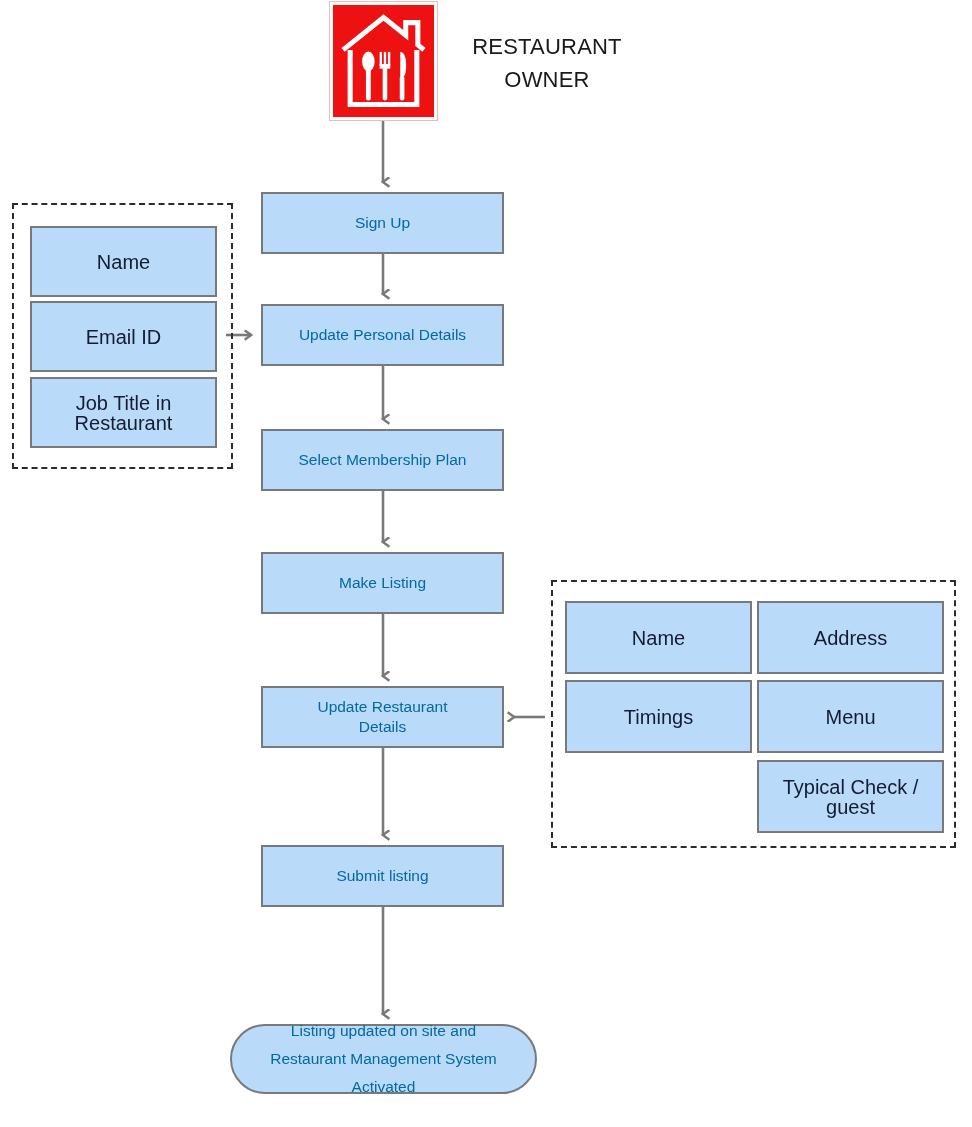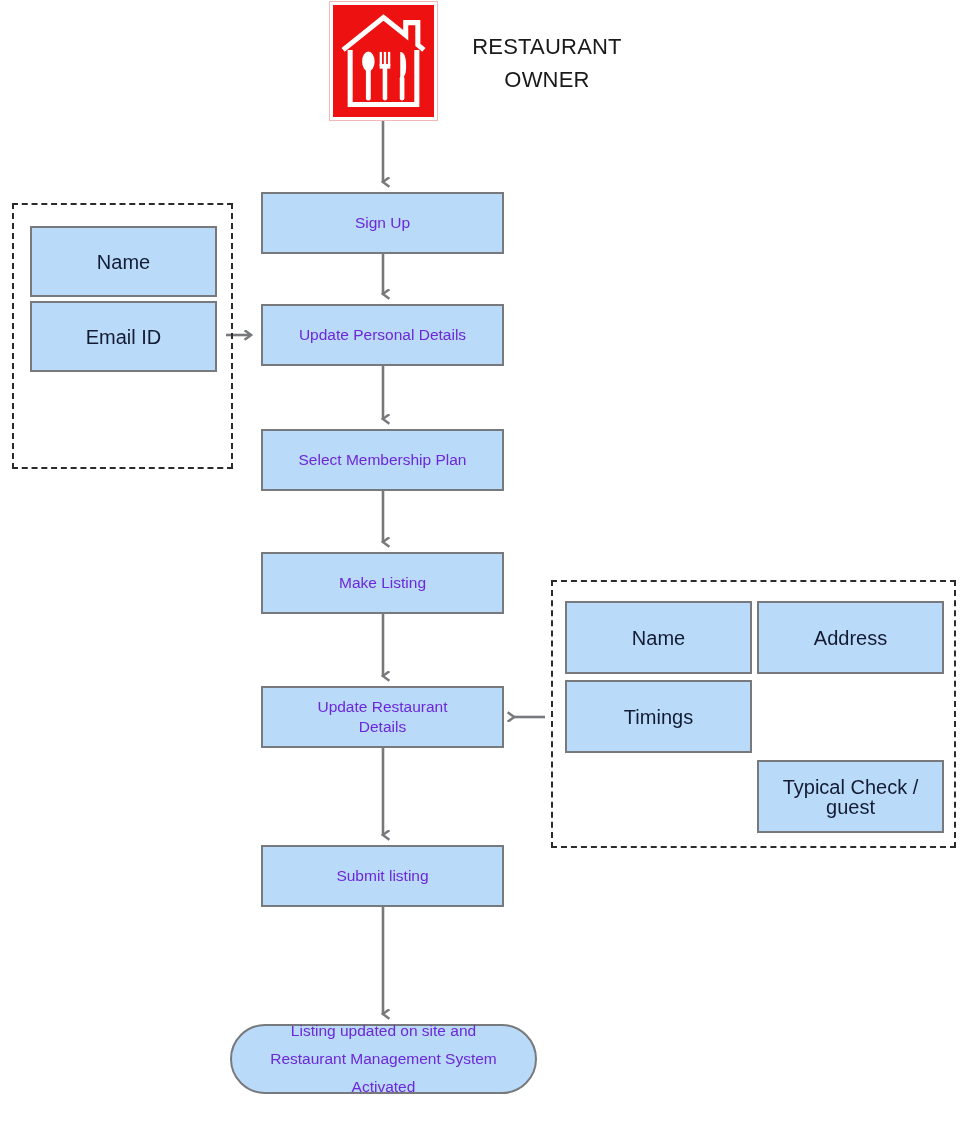--- a/index.html
+++ b/index.html
@@ -70,21 +70,21 @@
     position: absolute;
     box-sizing: border-box;
     background: #b9daf8;
     border: 2px solid #77797c;
     display: flex;
     align-items: center;
     justify-content: center;
     text-align: center;
     font-size: 15.5px;
     line-height: 20px;
-    color: #6d28d9;
+    color: #0369a1;
     white-space: pre-line;
   }
   .node.terminal {
     border-radius: 999px;
     font-size: 15.5px;
     line-height: 28px;
   }
 
   .flow-1 { left: 261px; top: 192px; width: 243px; height: 62px; }
   .flow-2 { left: 261px; top: 304px; width: 243px; height: 62px; }
@@ -197,25 +197,28 @@
         <rect x="66.1" y="70" width="4.6" height="24" rx="2"></rect>
       </g>
     </svg>
   </div>
   <div class="actor-title">RESTAURANT
 OWNER</div>
 
   <div class="group group-left"></div>
   <div class="attr la-1">Name</div>
   <div class="attr la-2">Email ID</div>
+  <div class="attr la-3">Job Title in
+Restaurant</div>
 
   <div class="group group-right"></div>
   <div class="attr ra-c1 ra-r1">Name</div>
   <div class="attr ra-c2 ra-r1">Address</div>
   <div class="attr ra-c1 ra-r2">Timings</div>
+  <div class="attr ra-c2 ra-r2">Menu</div>
   <div class="attr ra-c2 ra-r3">Typical Check /
 guest</div>
 
   <div class="node flow-1">Sign Up</div>
   <div class="node flow-2">Update Personal Details</div>
   <div class="node flow-3">Select Membership Plan</div>
   <div class="node flow-4">Make Listing</div>
   <div class="node flow-5">Update Restaurant
 Details</div>
   <div class="node flow-6">Submit listing</div>

